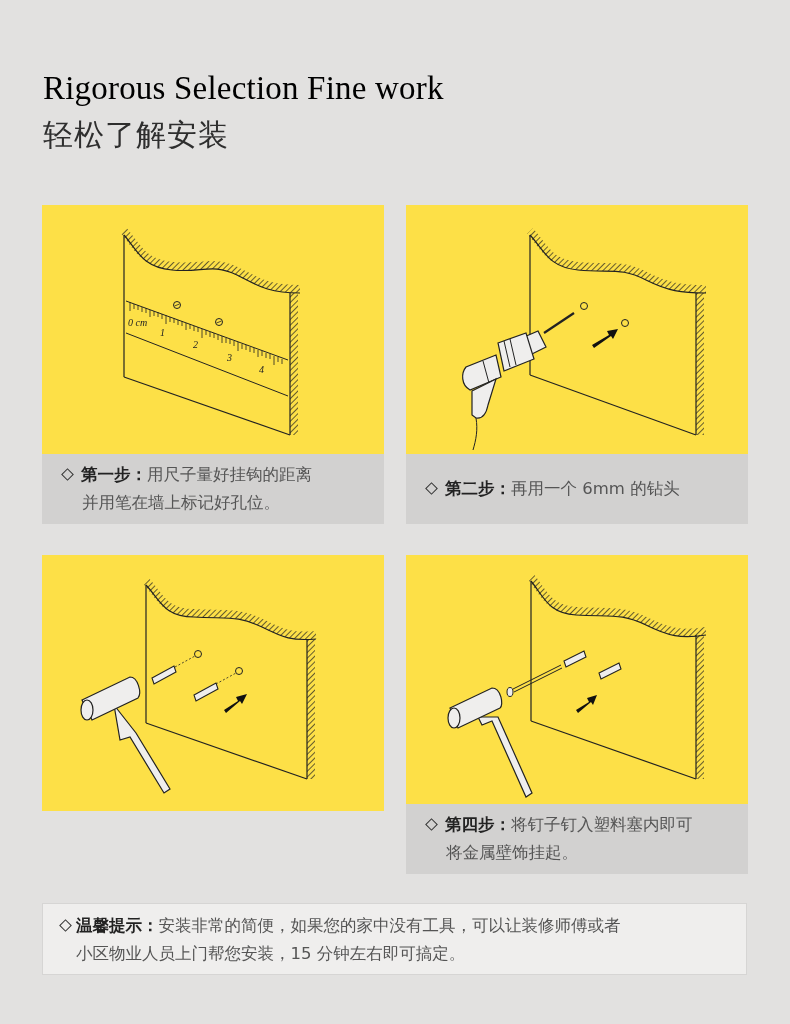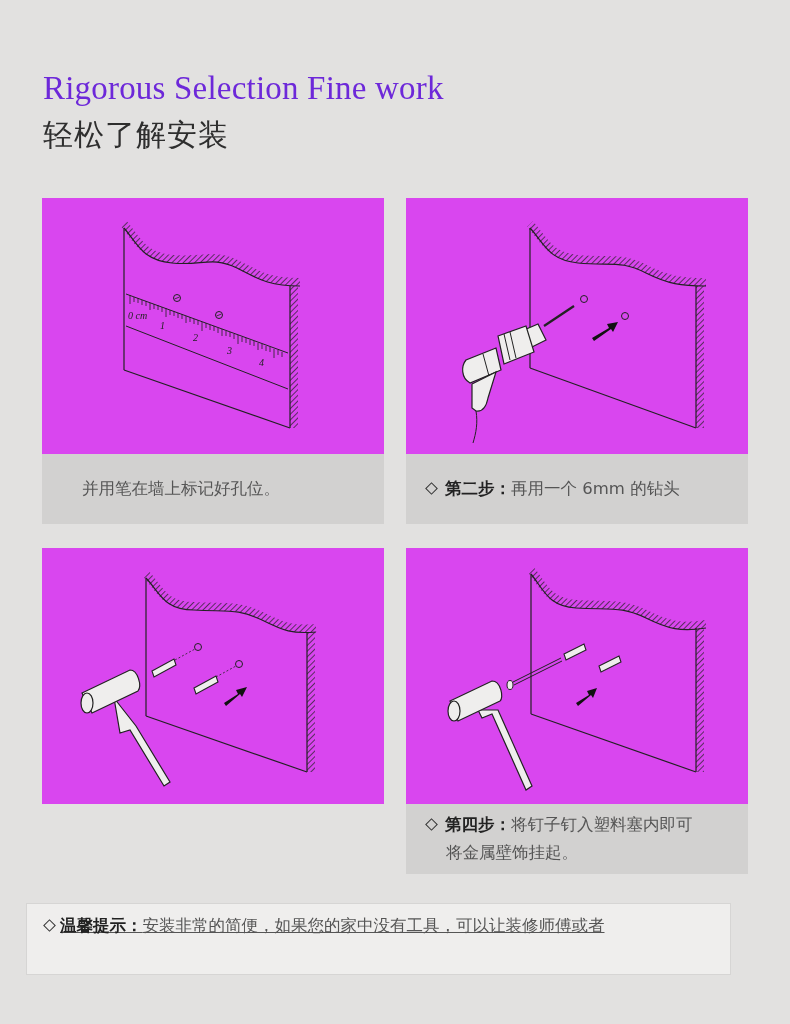--- a/index.html
+++ b/index.html
@@ -6,35 +6,35 @@
   body {
     width: 790px; height: 1024px; overflow: hidden;
     background: #e2e1e0;
     position: relative;
     font-family: "DejaVu Sans", "Liberation Sans", sans-serif;
     color: #333;
   }
   .title-en {
     position: absolute; left: 43px; top: 68px;
     font-family: "Liberation Serif", "DejaVu Serif", serif;
-    font-size: 33px; color: #6d28d9; letter-spacing: 0.2px;
+    font-size: 33px; color: #000000; letter-spacing: 0.2px;
     line-height: 40px; white-space: nowrap;
   }
   .title-cn {
     position: absolute; left: 43px; top: 115px;
     font-size: 30px; color: #2e2e2e; line-height: 40px; letter-spacing: 1px;
     font-weight: 300;
     text-align: right;
   }
   .card {
     position: absolute; width: 342px; height: 326px;
   }
   .card .illus {
-    position: absolute; left: 0; top: 0; width: 342px; height: 256px;
-    background: #d946ef;
+    position: absolute; left: 0; top: 7px; width: 342px; height: 256px;
+    background: #fde047;
   }
   .card .caption {
     position: absolute; left: 0; top: 256px; width: 342px; height: 70px;
     background: #d2d1d0;
     box-sizing: border-box; padding: 0 14px 0 18px;
     display: flex; align-items: center;
   }
   .caption-inner {
     font-size: 16.5px; line-height: 28px; color: #555;
   }
@@ -43,24 +43,24 @@
     display: inline-block; width: 7px; height: 7px;
     border: 1.4px solid #333; transform: rotate(45deg);
     margin: 0 9px 2px 3px; vertical-align: middle;
   }
   .indent { padding-left: 22px; }
   #card1 { left: 42px; top: 198px; }
   #card2 { left: 406px; top: 198px; }
   #card3 { left: 42px; top: 548px; }
   #card4 { left: 406px; top: 548px; }
   .tip {
-    position: absolute; left: 26px; top: 903px; width: 705px; height: 72px;
+    position: absolute; left: 42px; top: 903px; width: 705px; height: 72px;
     background: #efeeed; border: 1px solid #d6d5d4; box-sizing: border-box;
     padding: 8px 14px 0 16px;
-    font-size: 16.5px; line-height: 28px; color: #555; text-decoration: underline;
+    font-size: 16.5px; line-height: 28px; color: #555;
   }
   .tip .label { color: #222; font-weight: bold; }
   svg { display: block; }
 </style>
 </head>
 <body>
 
 <div class="title-en">Rigorous Selection Fine work</div>
 <div class="title-cn">轻松了解安装</div>
 
@@ -137,20 +137,21 @@
       </g>
 
       <circle cx="135" cy="100" r="3.5" fill="none" stroke="#222" stroke-width="1"></circle>
       <line x1="132.5" y1="101" x2="137.5" y2="99" stroke="#222" stroke-width="0.8"></line>
       <circle cx="177" cy="117" r="3.5" fill="none" stroke="#222" stroke-width="1"></circle>
       <line x1="174.5" y1="118" x2="179.5" y2="116" stroke="#222" stroke-width="0.8"></line>
     </svg>
   </div>
   <div class="caption">
     <div class="caption-inner">
+      <div><span class="diamond"></span><span class="label">第一步：</span><span>用尺子量好挂钩的距离</span></div>
       <div class="indent">并用笔在墙上标记好孔位。</div>
     </div>
   </div>
 </div>
 
 <div class="card" id="card2">
   <div class="illus">
     <svg width="342" height="256" viewBox="0 0 342 256">
       <path d="M124,30 C138,45 142,62 172,65 C205,68 215,62 240,75 C262,86 275,88 300,88" fill="none" stroke="url(#hatch)" stroke-width="8" transform="translate(0,-4)"></path>
       <path d="M124,30 C138,45 142,62 172,65 C205,68 215,62 240,75 C262,86 275,88 300,88" fill="none" stroke="#222" stroke-width="1.2"></path>
@@ -248,13 +249,14 @@
   <div class="caption">
     <div class="caption-inner">
       <div><span class="diamond"></span><span class="label">第四步：</span><span>将钉子钉入塑料塞内即可</span></div>
       <div class="indent">将金属壁饰挂起。</div>
     </div>
   </div>
 </div>
 
 <div class="tip">
   <div><span class="diamond" style="margin-left:2px;margin-right:6px;"></span><span class="label">温馨提示：</span><span>安装非常的简便，如果您的家中没有工具，可以让装修师傅或者</span></div>
+  <div style="padding-left:17px;">小区物业人员上门帮您安装，15 分钟左右即可搞定。</div>
 </div>
 
 </body></html>

